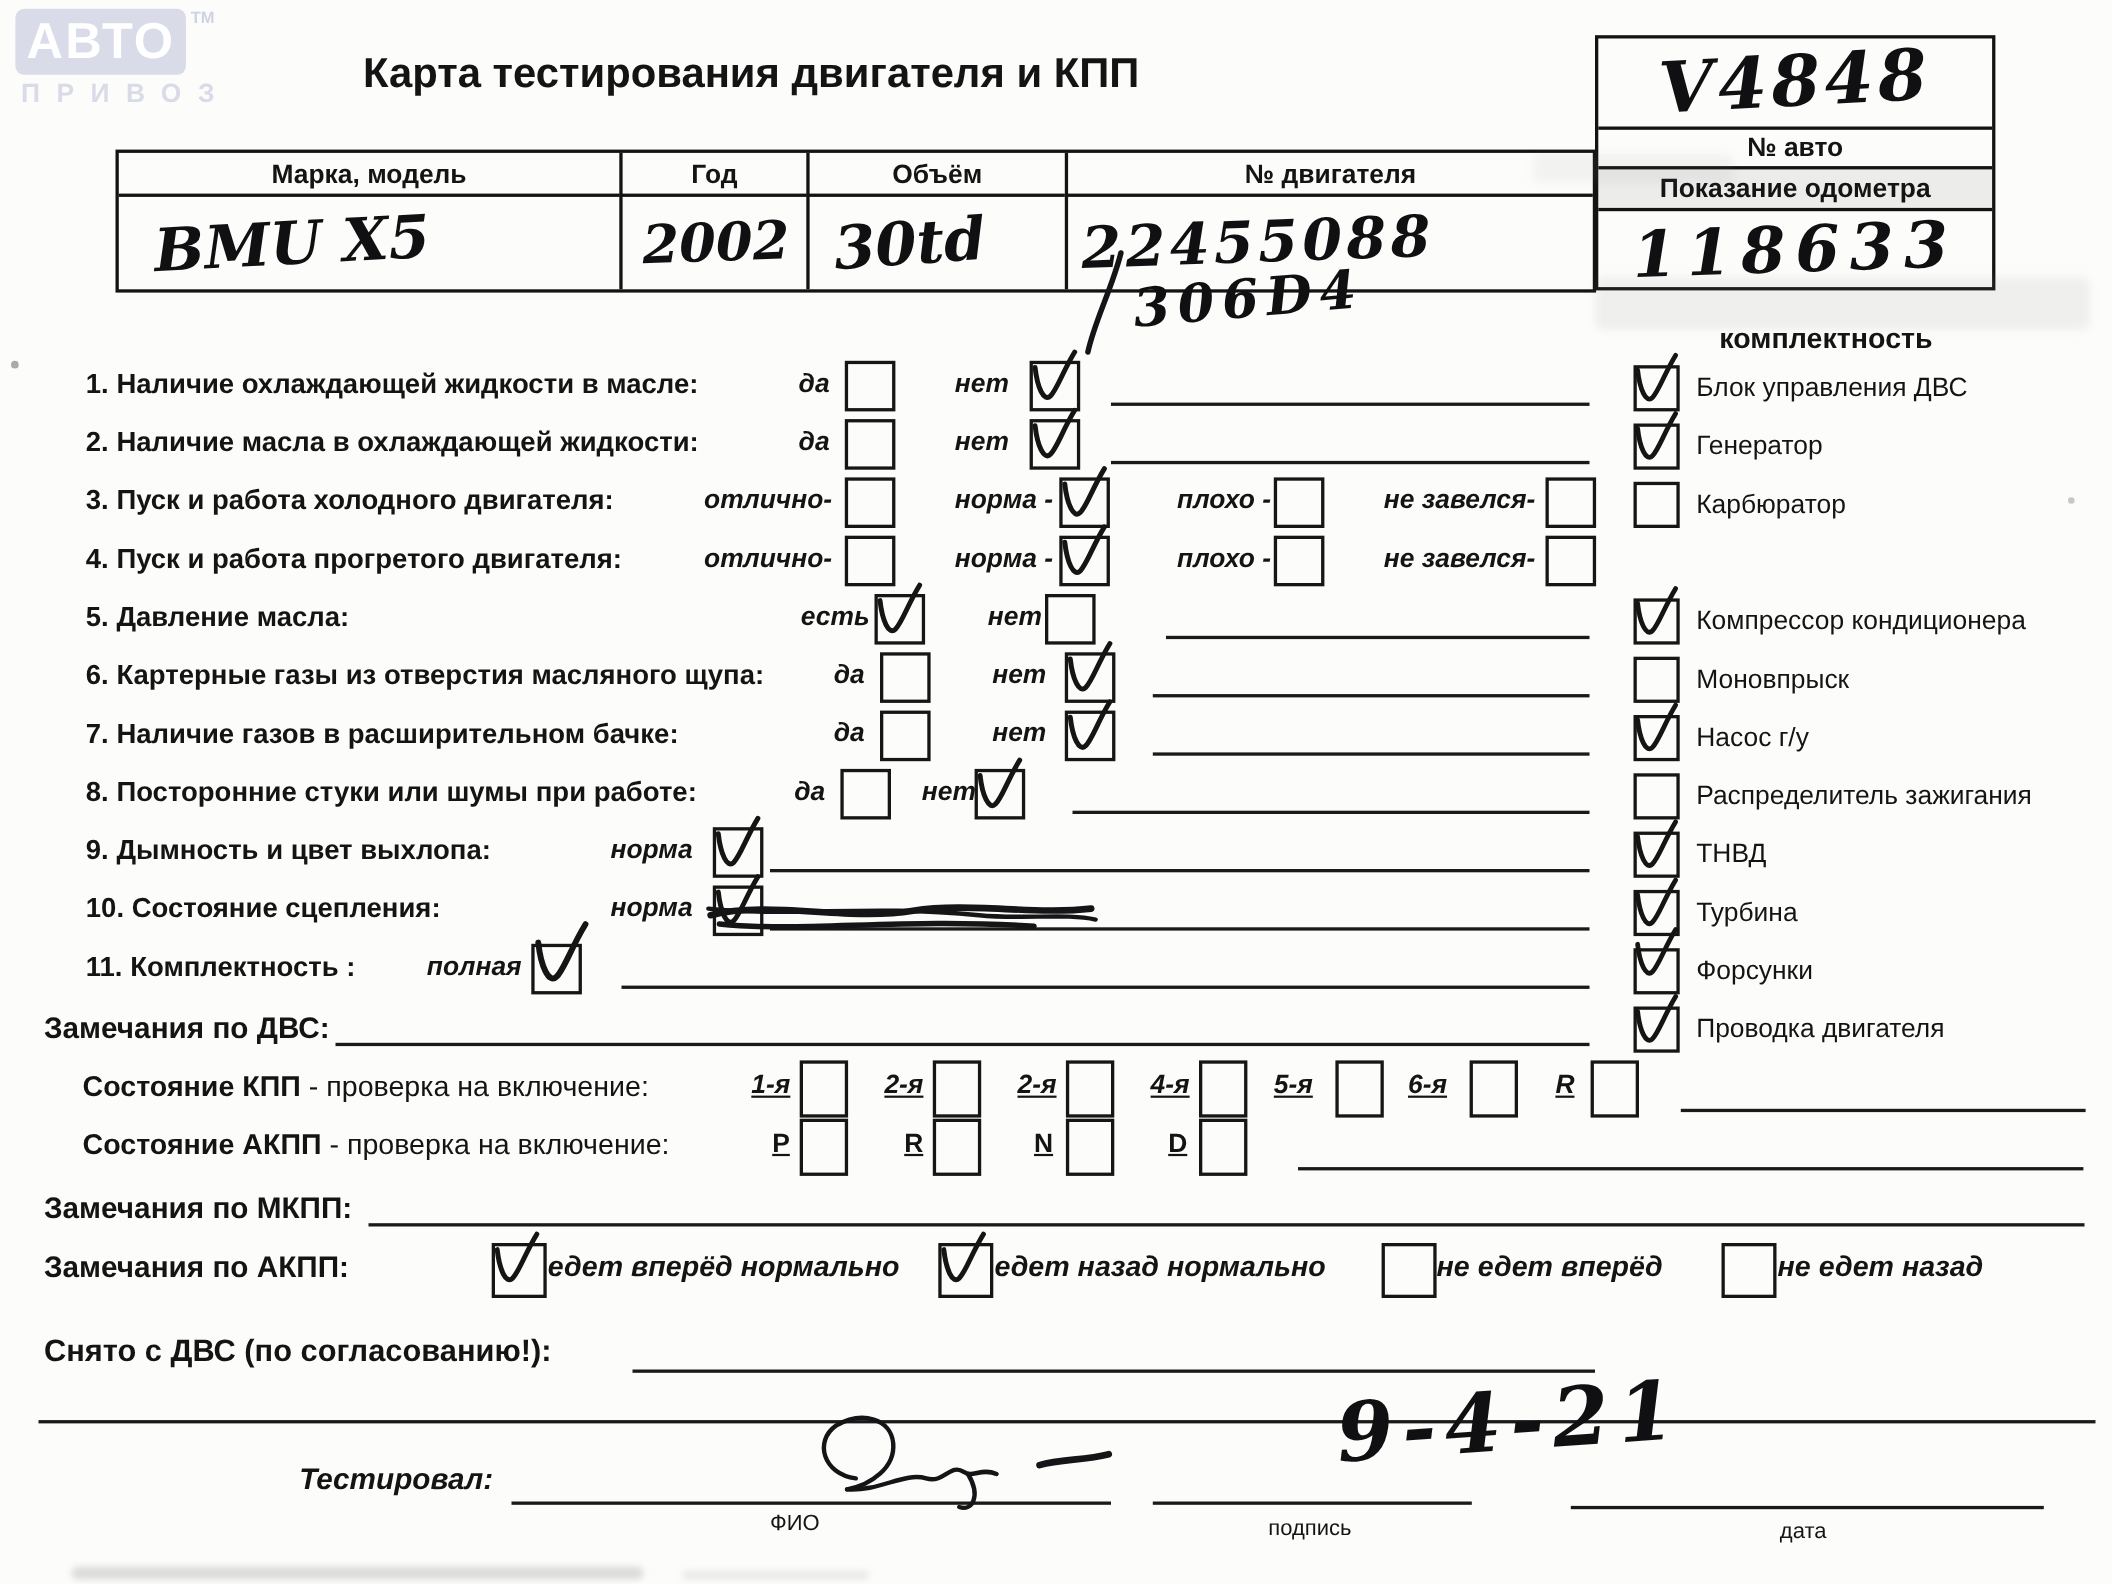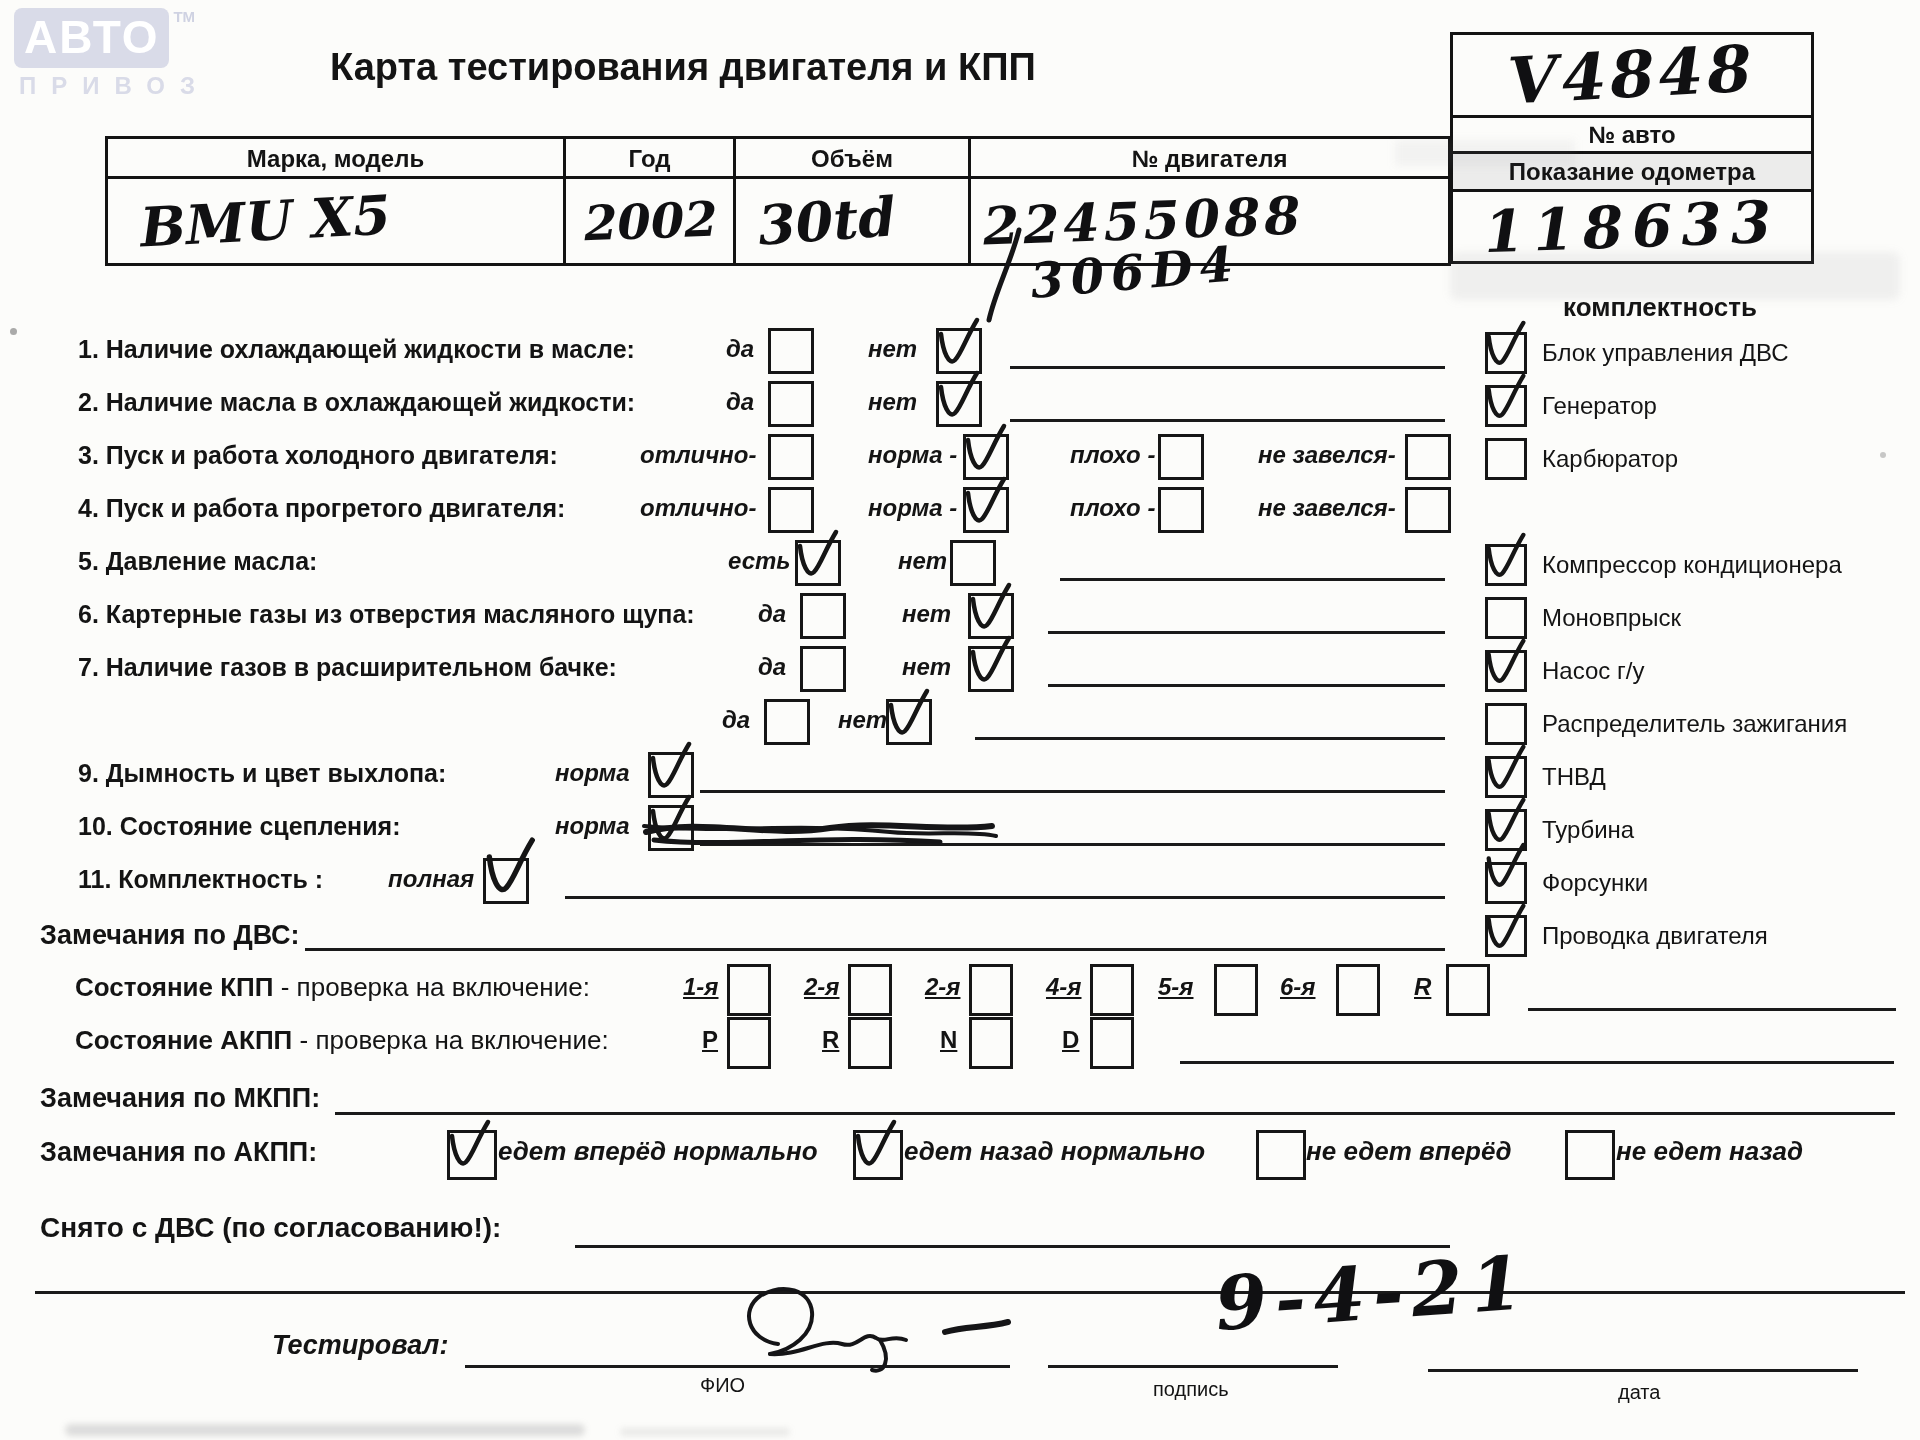--- a/index.html
+++ b/index.html
@@ -296,20 +296,21 @@
     <span class="opt" style="left:902px">нет</span>
     <span class="cb checked" style="left:968px">
         <svg class="tick" viewBox="0 0 52 58">
           <path d="M7 18 C9 36,15 50,21 44 C27 38,32 22,43 4"></path>
         </svg>
       </span>
     <span class="bl" style="left:1048px;width:397px"></span>
   </div>
 
   <div class="trow" style="top:697px">
+    <span class="tl"><span>8.</span> <span>Посторонние стуки или шумы при работе:</span></span>
     <span class="opt" style="left:722px">да</span>
     <span class="cb" style="left:764px"></span>
     <span class="opt" style="left:838px">нет</span>
     <span class="cb checked" style="left:886px">
         <svg class="tick" viewBox="0 0 52 58">
           <path d="M7 18 C9 36,15 50,21 44 C27 38,32 22,43 4"></path>
         </svg>
       </span>
     <span class="bl" style="left:975px;width:470px"></span>
   </div>

